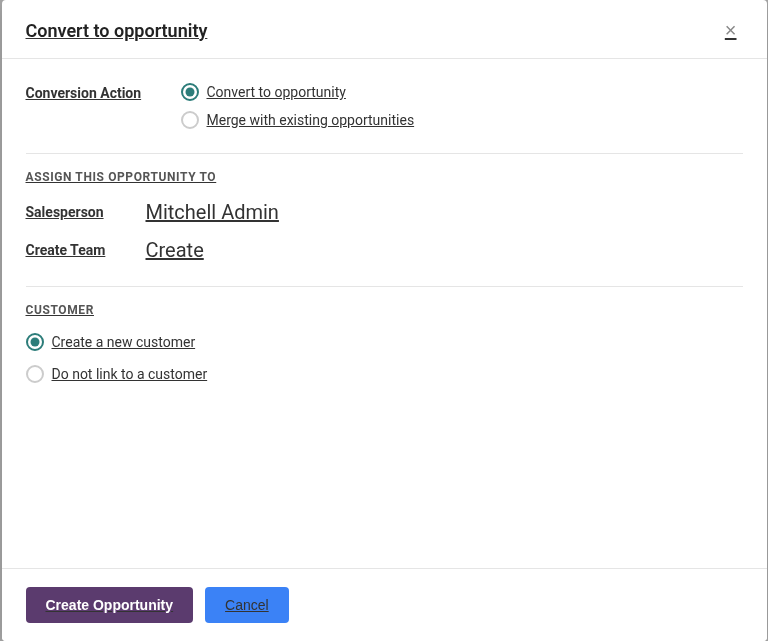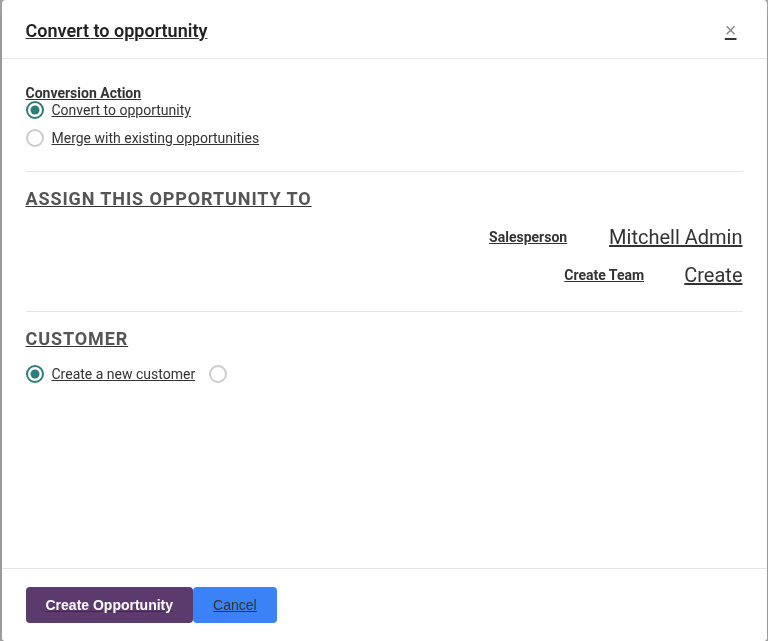--- a/index.html
+++ b/index.html
@@ -66,21 +66,20 @@
 
     .modal-body {
       flex: 1;
       padding: 24px 24px 0 24px;
     }
 
     .conversion-action-row {
       display: flex;
       align-items: flex-start;
       margin-bottom: 24px;
-      flex-direction: column;
     }
 
     .field-label-bold {
       font-weight: 700;
       min-width: 155px;
       padding-top: 2px;
       font-size: 14px;
     }
 
     .radio-group {
@@ -130,63 +129,63 @@
       color: #333;
     }
 
     .section-divider {
       border: none;
       border-top: 1px solid #e5e5e5;
       margin: 8px 0 16px 0;
     }
 
     .section-heading {
-      font-size: 18px;
+      font-size: 12px;
       font-weight: 700;
       color: #555;
       letter-spacing: 0.05em;
       text-transform: uppercase;
       margin-bottom: 16px;
     }
 
     .assign-section {
       margin-bottom: 24px;
     }
 
     .form-row {
       display: flex;
       align-items: center;
       margin-bottom: 14px;
-      justify-content: flex-end;
     }
 
     .form-row-label {
       font-weight: 700;
       min-width: 120px;
       font-size: 14px;
     }
 
     .form-row-value {
       font-size: 20px;
       color: #333;
     }
 
     .customer-section {
       margin-bottom: 36px;
     }
 
     .customer-radio-group {
       display: flex;
+      flex-direction: column;
       gap: 14px;
     }
 
     .modal-footer {
       display: flex;
       align-items: center;
-      gap: 0;
+      gap: 12px;
       padding: 18px 24px;
       border-top: 1px solid #e5e5e5;
       background: #fff;
       margin-top: auto;
     }
 
     .btn-primary {
       background: #5b3b6e;
       color: #fff;
       border: none;
@@ -255,20 +254,21 @@
         <hr class="section-divider">
         <div class="section-heading">CUSTOMER</div>
 
         <div class="customer-radio-group">
           <label class="radio-option">
             <input type="radio" class="radio-input" name="customer" checked="" style="">
             <span class="radio-label">Create a new customer</span>
           </label>
           <label class="radio-option">
             <input type="radio" class="radio-input" name="customer" style="">
+            <span class="radio-label">Do not link to a customer</span>
           </label>
         </div>
       </div>
 
     </div>
 
     <div class="modal-footer">
       <button class="btn-primary">Create Opportunity</button>
       <button class="btn-secondary">Cancel</button>
     </div>

